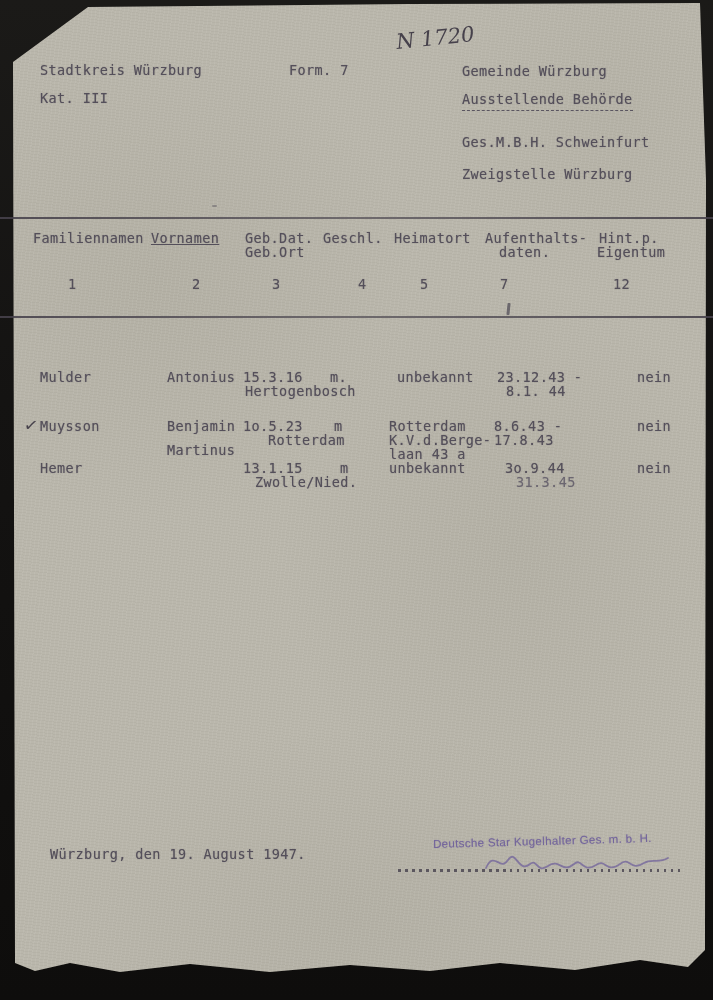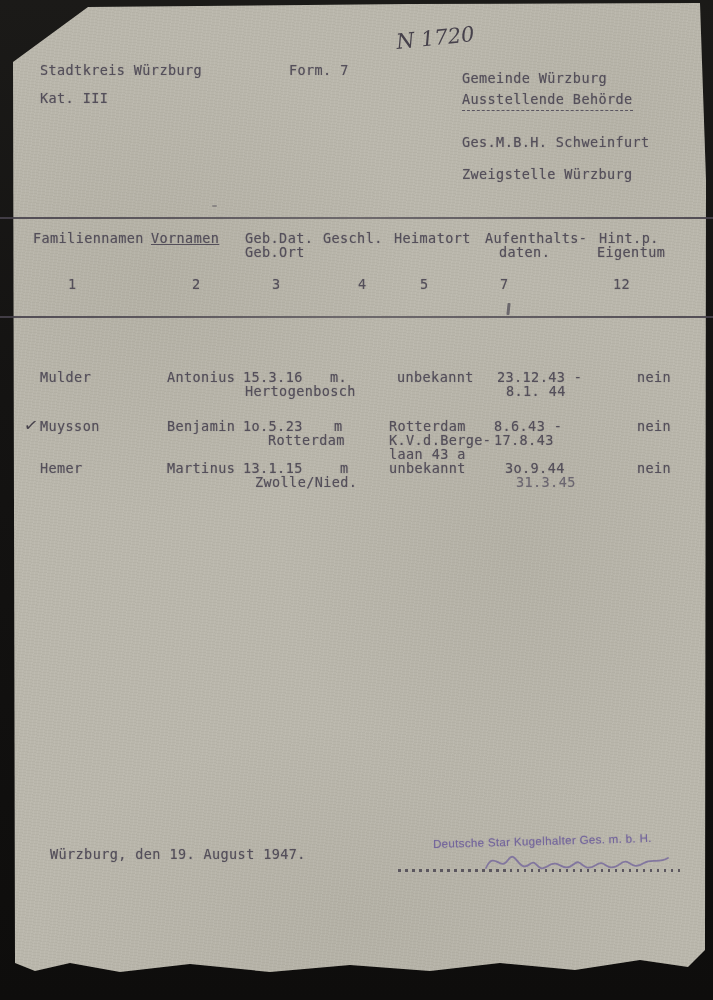--- a/index.html
+++ b/index.html
@@ -69,21 +69,21 @@
 </head>
 <body>
 
 <div class="stage">
   <div class="paper"></div>
 
   <div class="hand" style="left:396px;top:26px;font-size:21px;transform:rotate(-6deg);">N 1720</div>
 
   <span class="t" style="left:40px;top:63px;">Stadtkreis Würzburg</span>
   <span class="t" style="left:289px;top:63px;">Form. 7</span>
-  <span class="t" style="left:462px;top:64px;margin-top:7px;">Gemeinde Würzburg</span>
+  <span class="t" style="left:462px;top:64px;">Gemeinde Würzburg</span>
   <span class="t" style="left:40px;top:91px;">Kat. III</span>
   <span class="t underlined" style="left:462px;top:92px;">Ausstellende Behörde</span>
   <span class="t" style="left:462px;top:135px;">Ges.M.B.H. Schweinfurt</span>
   <span class="t" style="left:462px;top:167px;">Zweigstelle Würzburg</span>
 
   <div class="rule" style="top:217px;"></div>
   <div class="rule" style="top:316px;"></div>
 
   <span class="t" style="left:33px;top:231px;">Familiennamen</span>
   <span class="t" style="left:151px;top:231px;text-decoration:underline;">Vornamen</span>
@@ -121,21 +121,21 @@
   <span class="t" style="left:334px;top:419px;">m</span>
   <span class="t" style="left:389px;top:419px;">Rotterdam</span>
   <span class="t" style="left:494px;top:419px;">8.6.43 -</span>
   <span class="t" style="left:637px;top:419px;">nein</span>
   <span class="t" style="left:268px;top:433px;">Rotterdam</span>
   <span class="t" style="left:389px;top:433px;">K.V.d.Berge-</span>
   <span class="t" style="left:494px;top:433px;">17.8.43</span>
   <span class="t" style="left:389px;top:447px;">laan 43 a</span>
 
   <span class="t" style="left:40px;top:461px;">Hemer</span>
-  <span class="t" style="left:167px;top:461px;">Martinus</span>
+  <span class="t" style="left:167px;top:443px;">Martinus</span>
   <span class="t" style="left:243px;top:461px;">13.1.15</span>
   <span class="t" style="left:340px;top:461px;">m</span>
   <span class="t" style="left:389px;top:461px;">unbekannt</span>
   <span class="t" style="left:505px;top:461px;">3o.9.44</span>
   <span class="t" style="left:637px;top:461px;">nein</span>
   <span class="t" style="left:255px;top:475px;">Zwolle/Nied.</span>
   <span class="t light" style="left:516px;top:475px;">31.3.45</span>
 
   <span class="t" style="left:50px;top:847px;">Würzburg, den 19. August 1947.</span>
 

